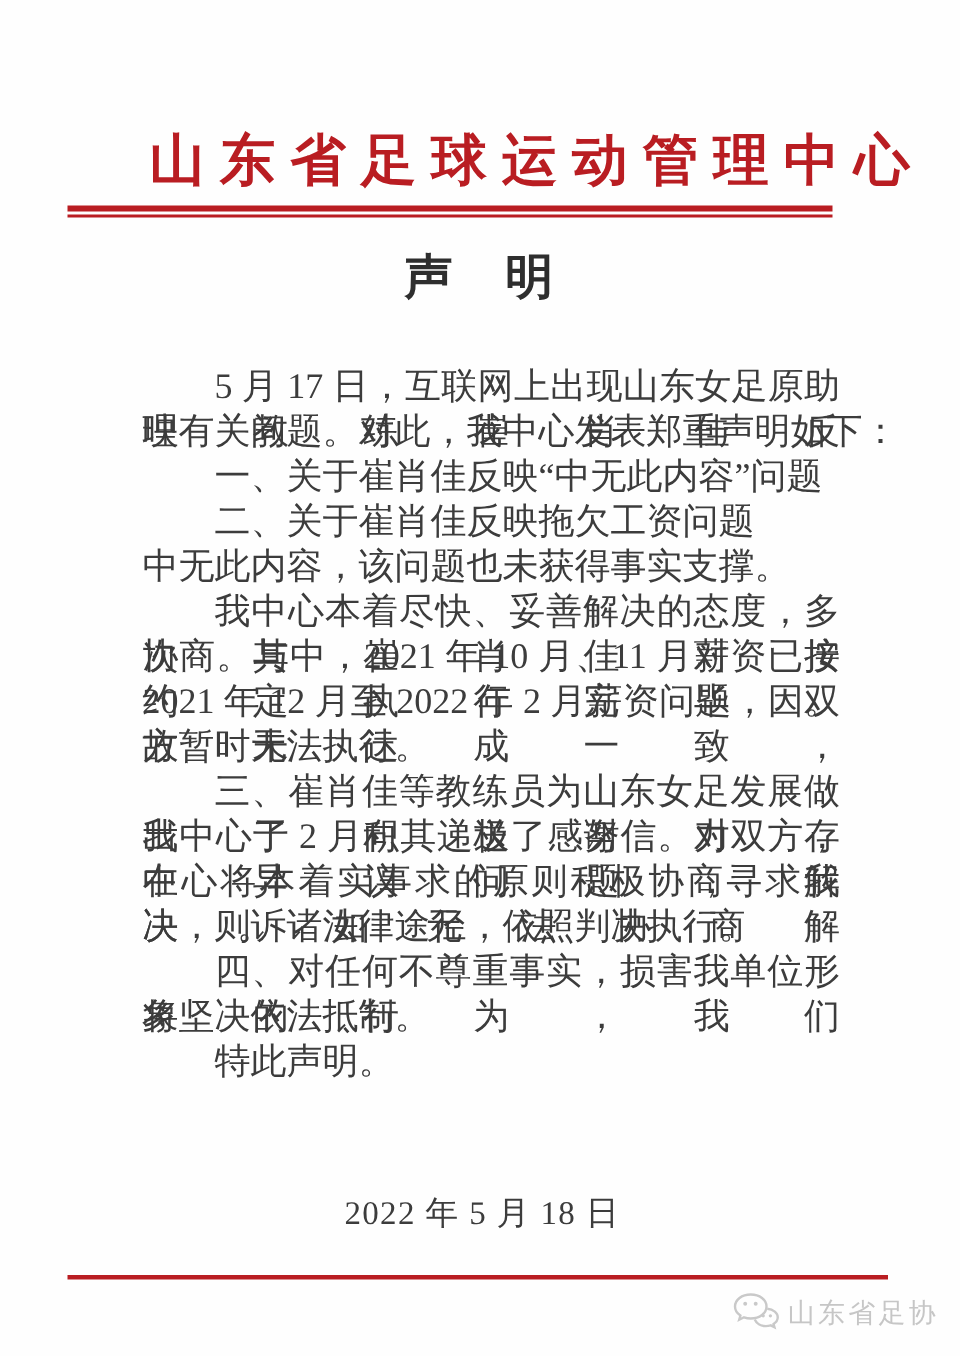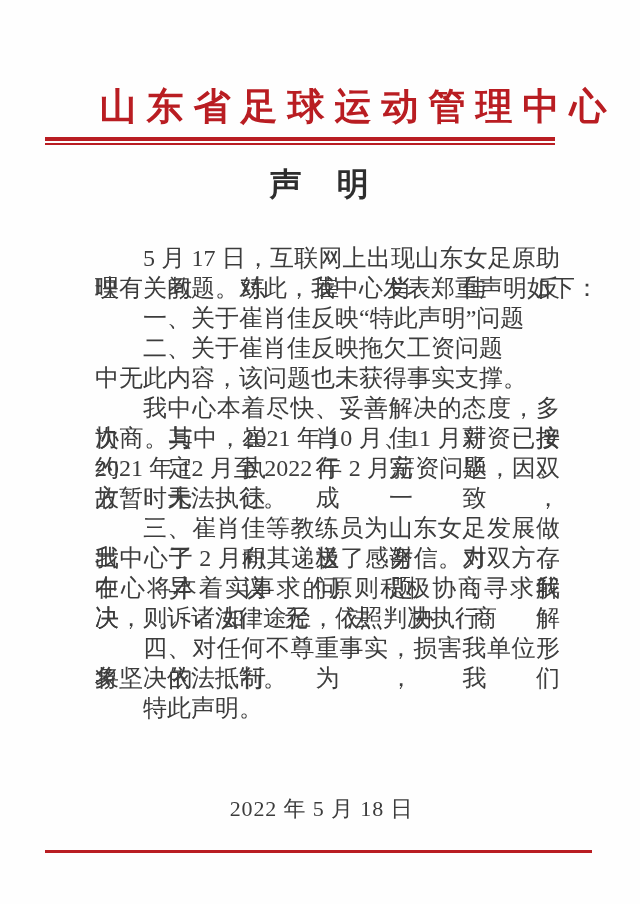--- a/index.html
+++ b/index.html
@@ -113,34 +113,51 @@
 
   <div class="org-title">山东省足球运动管理中心</div>
 
   <div class="header-rule"></div>
 
   <div class="doc-title">声　明</div>
 
   <div class="doc-body">
     <div class="line indent full">5 月 17 日，互联网上出现山东女足原助理教练崔肖佳反</div>
     <div class="line">映有关问题。对此，我中心发表郑重声明如下：</div>
-    <div class="line indent">一、关于崔肖佳反映“特此声明”问题</div>
+    <div class="line indent">一、关于崔肖佳反映“中无此内容”问题</div>
     <div class="line indent">二、关于崔肖佳反映拖欠工资问题</div>
     <div class="line">中无此内容，该问题也未获得事实支撑。</div>
     <div class="line indent full">我中心本着尽快、妥善解决的态度，多次与崔肖佳对接</div>
     <div class="line full">协商。其中，2021 年 10 月、11 月薪资已按约定执行完毕。</div>
     <div class="line full">2021 年 12 月至 2022 年 2 月薪资问题，因双方未达成一致，</div>
     <div class="line">故暂时无法执行。</div>
     <div class="line indent full">三、崔肖佳等教练员为山东女足发展做出了积极努力，</div>
     <div class="line full">我中心于 2 月向其递送了感谢信。对双方存在异议问题，我</div>
     <div class="line full">中心将本着实事求的原则积极协商寻求解决。如无法协商解</div>
     <div class="line">决，则诉诸法律途径，依照判决执行。</div>
     <div class="line indent full">四、对任何不尊重事实，损害我单位形象的行为，我们</div>
     <div class="line">将坚决依法抵制。</div>
     <div class="line indent">特此声明。</div>
   </div>
 
   <div class="date-line">2022 年 5 月 18 日</div>
 
   <div class="bottom-rule"></div>
 
+  <div class="watermark">
+    <span>
+      <svg width="32" height="27" viewBox="0 0 32 27">
+        <g fill="none" stroke="#c9c9c9" stroke-width="1.6">
+          <path d="M12.5 2 C6.5 2 2 5.6 2 10 C2 12.5 3.4 14.6 5.6 16 L4.8 18.8 L8 17.2 C9.4 17.7 10.9 18 12.5 18 C18.5 18 23 14.4 23 10 C23 5.6 18.5 2 12.5 2 Z"></path>
+          <path d="M23.5 11.5 C27.6 11.8 30.5 14.3 30.5 17.2 C30.5 19 29.4 20.6 27.7 21.7 L28.3 23.8 L25.8 22.6 C24.8 22.9 23.7 23.1 22.5 23.1 C19.1 23.1 16.2 21.2 15.2 18.7"></path>
+        </g>
+        <g fill="#c9c9c9">
+          <circle cx="8.8" cy="8.2" r="1.3"></circle>
+          <circle cx="15.8" cy="8.2" r="1.3"></circle>
+          <circle cx="20.8" cy="16.2" r="1.1"></circle>
+          <circle cx="25.6" cy="16.2" r="1.1"></circle>
+        </g>
+      </svg>
+    </span>
+    <span>山东省足协</span>
+  </div>
 
 </div>
 
 </body></html>

